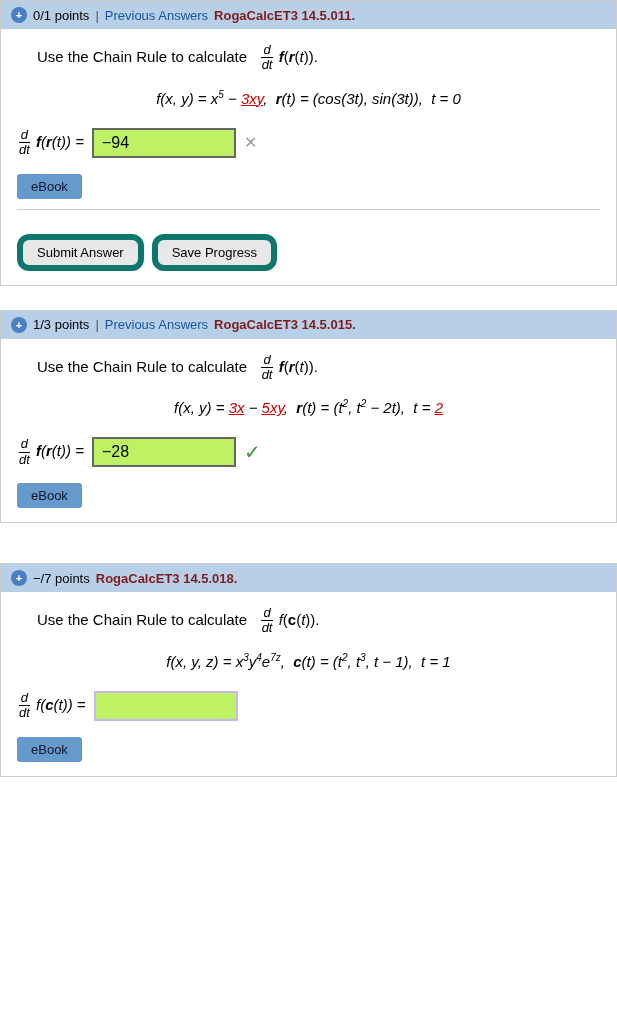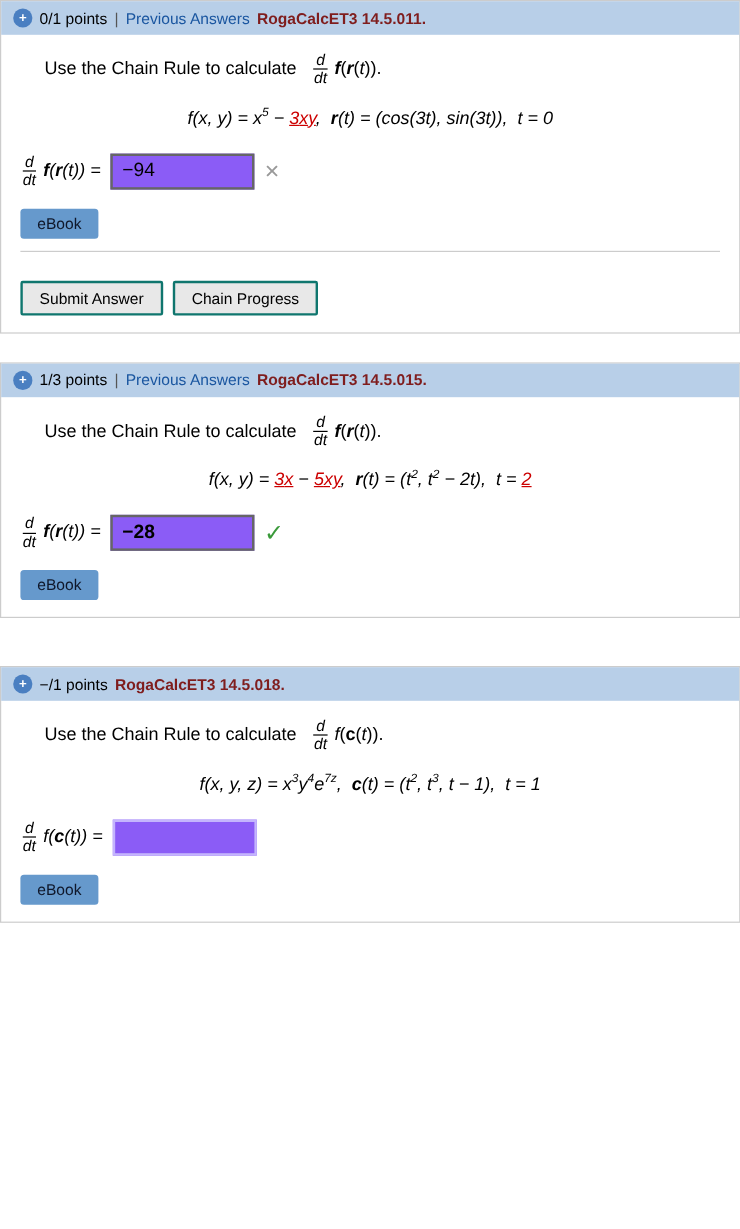--- a/index.html
+++ b/index.html
@@ -110,33 +110,32 @@
 
     .fraction .den {
       padding: 0 2px;
       font-size: 13px;
     }
 
     .answer-input {
       border: 2px solid #c4b5fd;
       padding: 4px 8px;
       font-size: 16px;
-      width: 120px;
+      width: 144px;
       font-weight: normal;
       color: #000;
-      background: #8b5cf6;
+      background: #bef264;
     }
 
     .answer-input.wrong {
       border-color: #666;
     }
 
     .answer-input.correct {
       border-color: #666;
-      font-weight: bold;
     }
 
     .result-icon {
       font-size: 18px;
     }
 
     .result-icon.wrong {
       color: #999;
       font-size: 16px;
     }
@@ -159,25 +158,25 @@
 
     .submit-row {
       display: flex;
       gap: 8px;
       margin-top: 14px;
       padding-top: 10px;
     }
 
     .submit-btn, .save-btn {
       background: #e8e8e8;
-      border: 2px solid #0f766e;
+      border: 6px solid #0f766e;
       padding: 5px 14px;
       font-size: 13px;
       cursor: pointer;
-      border-radius: 2px;
+      border-radius: 12px;
     }
 
     sup {
       font-size: 10px;
       vertical-align: super;
     }
 
     .red-text {
       color: #cc0000;
       font-style: italic;
@@ -234,21 +233,21 @@
       <input class="answer-input wrong" type="text" value="−94" readonly="" style="">
       <span class="result-icon wrong">✕</span>
     </div>
 
     <button class="ebook-button">eBook</button>
 
     <div class="divider-line"></div>
 
     <div class="submit-row">
       <button class="submit-btn">Submit Answer</button>
-      <button class="save-btn">Chain Progress</button>
+      <button class="save-btn">Save Progress</button>
     </div>
   </div>
 </div>
 
 <div class="spacer"></div>
 
 <div class="problem-block">
   <div class="problem-header">
     <div class="points-circle">
       <span>+</span>
@@ -292,21 +291,21 @@
 </div>
 
 <div class="spacer"></div>
 <div class="spacer"></div>
 
 <div class="problem-block">
   <div class="problem-header">
     <div class="points-circle">
       <span>+</span>
     </div>
-    <span class="points-text">−/1 points</span>
+    <span class="points-text">−/7 points</span>
     <span class="source-text">RogaCalcET3 14.5.018.</span>
   </div>
   <div class="problem-body">
     <div class="question-text">
       <span>Use the Chain Rule to calculate</span>
       &nbsp;
       <span style="display:inline-block; vertical-align:middle;">
         <span class="fraction">
           <span class="num"><i>d</i></span>
           <span class="den"><i>dt</i></span>

